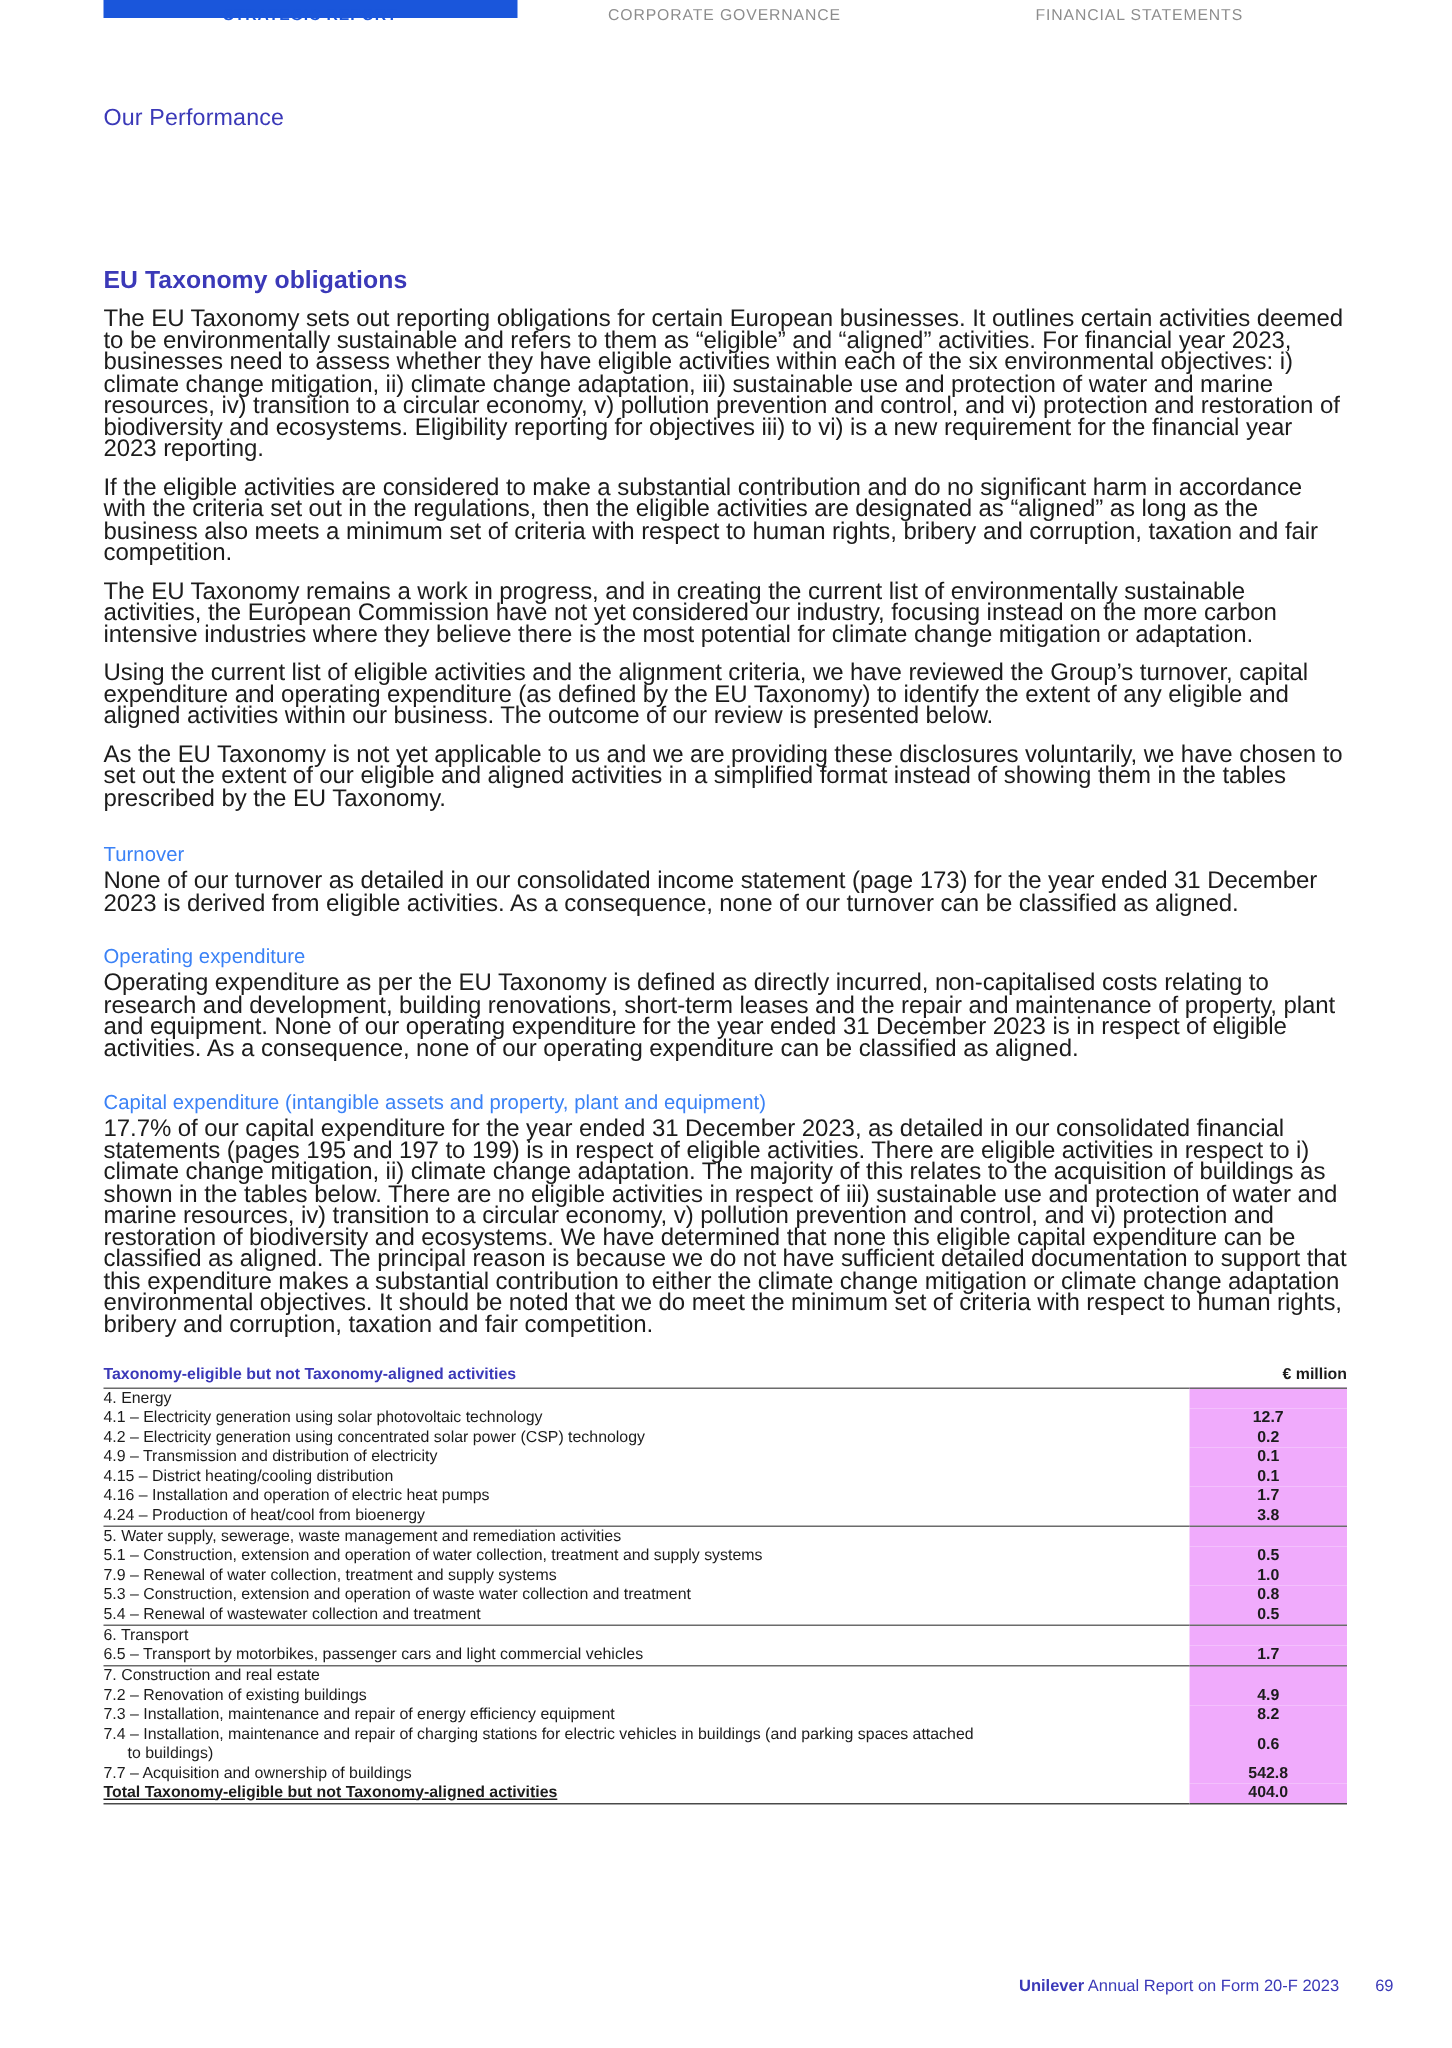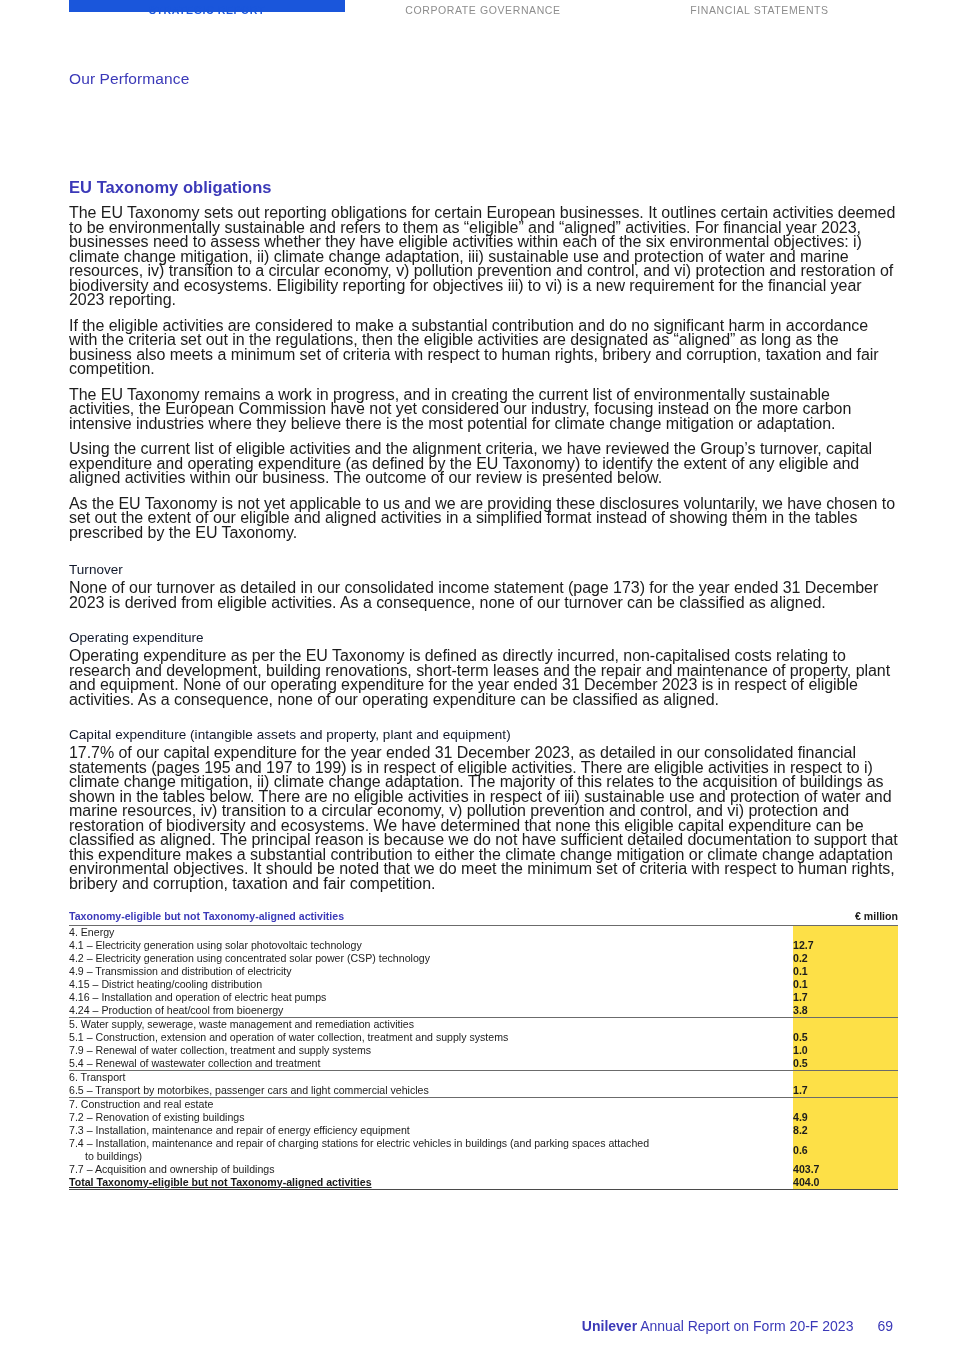--- a/index.html
+++ b/index.html
@@ -68,21 +68,21 @@
   h1.sec-title {
     font-size: 16.5px;
     font-weight: 700;
     color: #3b39b8;
     margin: 0 0 9px 0;
     letter-spacing: 0.05px;
   }
   h2.sub-title {
     font-size: 13.5px;
     font-weight: 400;
-    color: #0f172a;
+    color: #3b82f6;
     margin: 0 0 4px 0;
     letter-spacing: 0.05px;
   }
   .sub-block { margin-top: 20px; }
   .sub-block.first { margin-top: 22px; }
 
   p.body {
     font-size: 16px;
     line-height: 14.5px;
     margin: 0 0 11px 0;
@@ -123,44 +123,44 @@
 
   td.d-cell {
     font-size: 10.6px;
     padding: 4px 4px 4px 4px;
     color: #1c1c1c;
     line-height: 13px;
   }
   td.v-cell {
     font-size: 10.6px;
     font-weight: 700;
-    text-align: left;
+    text-align: center;
     padding: 4px 4px 4px 0;
-    background: #fde047;
+    background: #f0abfc;
     color: #1c1c1c;
   }
   tr.group td.d-cell { font-weight: 400; }
   tr.group td { border-top: 1.1px solid #6b6b6b; }
   tr.group.first-group td { border-top: none; }
   tr.total td.d-cell { font-weight: 700; text-decoration: underline; }
   tr.total td { border-bottom: 1.4px solid #4a4a4a; }
   td.d-cell .indent2 {
     display: block;
     padding-left: 16px;
   }
 
   
   .footer {
     position: absolute;
     left: 0;
     top: 1318px;
     width: 968px;
     text-align: right;
-    padding-right: 75px;
-    font-size: 14px;
+    padding-right: 39px;
+    font-size: 11px;
     color: #3b39b8;
   }
   .footer .brand { font-weight: 700; }
   .footer .pageno {
     display: inline-block;
     margin-left: 24px;
     font-weight: 400;
   }
 </style>
 </head>
@@ -249,20 +249,24 @@
           </tr>
           <tr>
             <td class="d-cell">5.1 – Construction, extension and operation of water collection, treatment and supply systems</td>
             <td class="v-cell">0.5</td>
           </tr>
           <tr>
             <td class="d-cell">7.9 – Renewal of water collection, treatment and supply systems</td>
             <td class="v-cell">1.0</td>
           </tr>
           <tr>
+            <td class="d-cell">5.3 – Construction, extension and operation of waste water collection and treatment</td>
+            <td class="v-cell">0.8</td>
+          </tr>
+          <tr>
             <td class="d-cell">5.4 – Renewal of wastewater collection and treatment</td>
             <td class="v-cell">0.5</td>
           </tr>
           <tr class="group">
             <td class="d-cell">6. Transport</td>
             <td class="v-cell"></td>
           </tr>
           <tr>
             <td class="d-cell">6.5 – Transport by motorbikes, passenger cars and light commercial vehicles</td>
             <td class="v-cell">1.7</td>
@@ -278,21 +282,21 @@
           <tr>
             <td class="d-cell">7.3 – Installation, maintenance and repair of energy efficiency equipment</td>
             <td class="v-cell">8.2</td>
           </tr>
           <tr>
             <td class="d-cell">7.4 – Installation, maintenance and repair of charging stations for electric vehicles in buildings (and parking spaces attached<span class="indent2">to buildings)</span></td>
             <td class="v-cell">0.6</td>
           </tr>
           <tr>
             <td class="d-cell">7.7 – Acquisition and ownership of buildings</td>
-            <td class="v-cell">403.7</td>
+            <td class="v-cell">542.8</td>
           </tr>
           <tr class="total">
             <td class="d-cell">Total Taxonomy-eligible but not Taxonomy-aligned activities</td>
             <td class="v-cell">404.0</td>
           </tr>
         </tbody>
     </table>
   </div>
 
 </div>

